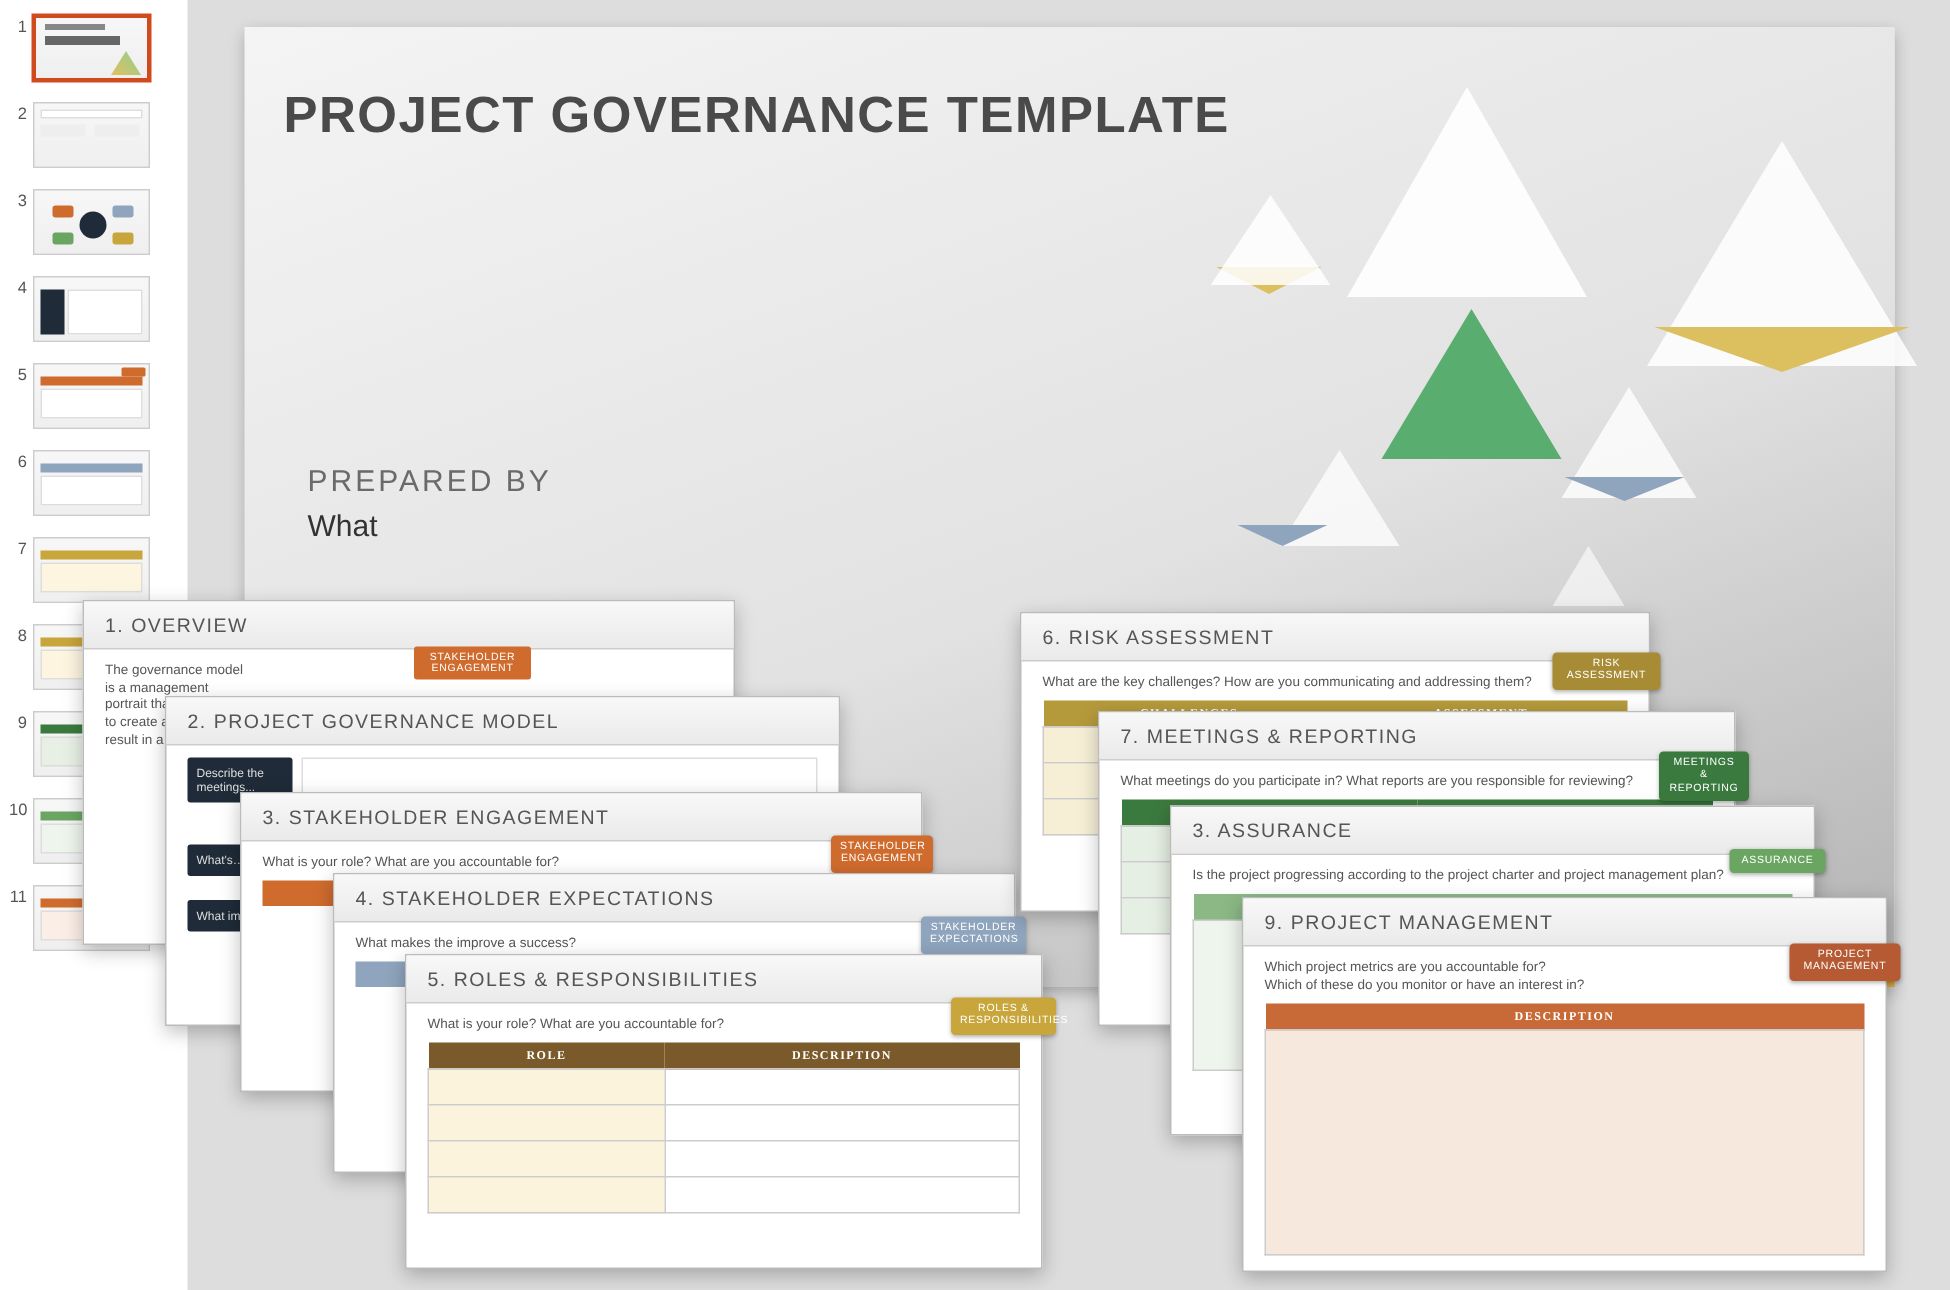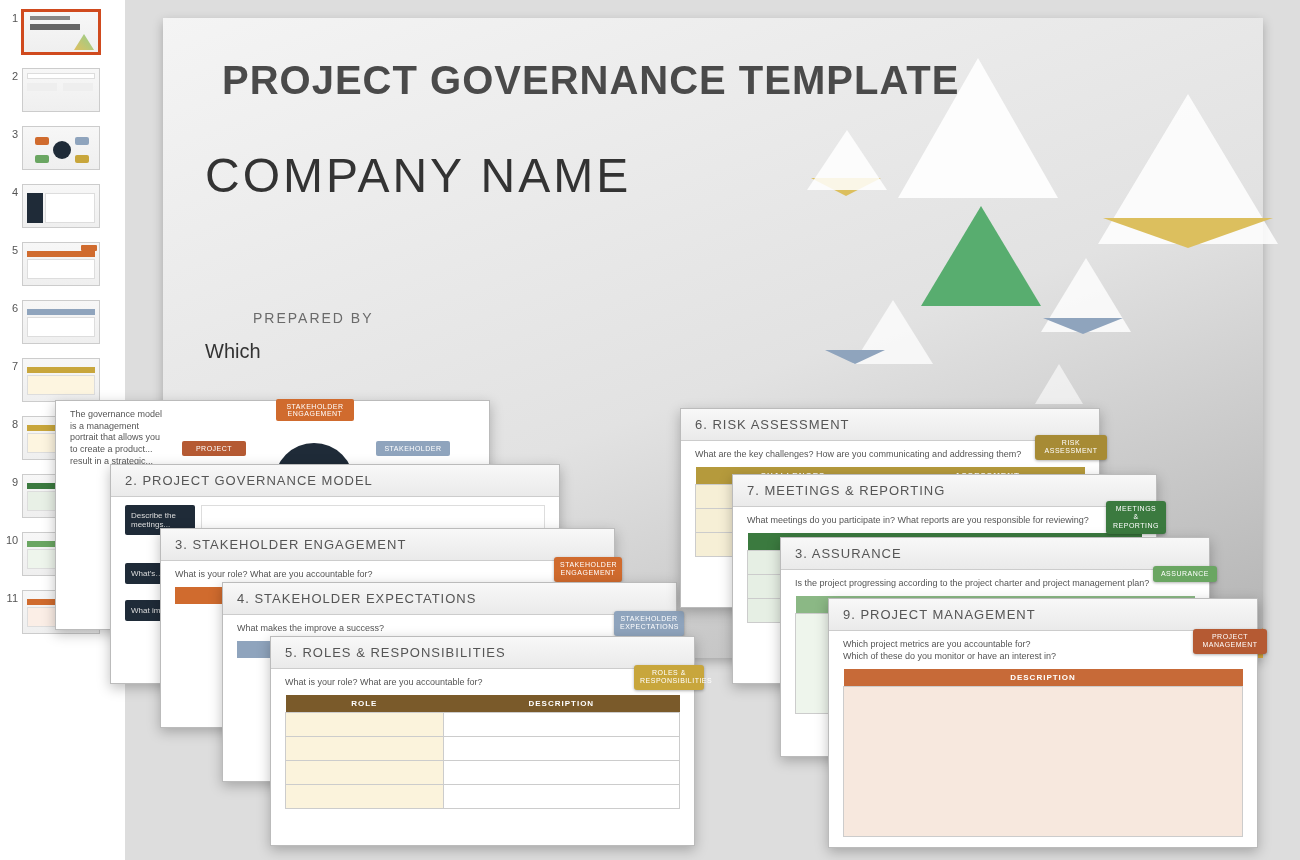--- a/index.html
+++ b/index.html
@@ -64,44 +64,43 @@
   }
   .slide-main {
     width: 1100px;
     height: 640px;
     background: linear-gradient(160deg, #f4f4f4 0%, #e2e2e2 55%, #b2b2b2 100%);
     position: relative;
     box-shadow: 0 4px 10px rgba(0,0,0,0.25);
   }
   .slide-main .title {
     position: absolute;
-    left: 59px;
+    left: 26px;
     top: 40px;
-    font-size: 40px;
+    font-size: 34px;
     font-weight: 700;
     letter-spacing: 1px;
     color: #4a4a4a;
   }
   .slide-main .company {
     position: absolute;
     left: 42px;
     top: 130px;
     font-size: 48px;
     font-weight: 400;
     letter-spacing: 3px;
     color: #333;
   }
   .slide-main .prepared {
     position: absolute;
     left: 42px;
     top: 292px;
-    font-size: 14px;
+    font-size: 20px;
     letter-spacing: 2px;
     color: #6a6a6a;
-    margin-left: 48px;
   }
   .slide-main .name {
     position: absolute;
     left: 42px;
     top: 322px;
     font-size: 20px;
     color: #333;
   }
   .slide-main .footer {
     position: absolute;
@@ -159,20 +158,21 @@
     padding: 4px 6px;
     color: #fff;
     border-radius: 3px;
     line-height: 1.2;
     box-shadow: 0 1px 3px rgba(0,0,0,0.3);
     letter-spacing: 0.5px;
   }
   .tbl {
     width: 100%;
     border-collapse: collapse;
+    font-family: Liberation Serif, serif;
   }
   .tbl th {
     font-size: 8px;
     font-weight: 600;
     letter-spacing: 1px;
     color: #fff;
     padding: 4px;
     text-align: center;
   }
   .tbl td {
@@ -296,43 +296,43 @@
         <div class="mini-bar" style="left:4px;top:16px;width:68px;height:20px;background:#fbeee6;border:1px solid #ddd"></div>
       </div>
     </div>
   </div>
 
   <div class="ruler"></div>
 
   <div class="canvas">
     <div class="slide-main">
       <div class="title">PROJECT GOVERNANCE TEMPLATE</div>
-      <div class="company">COMPANY NAME</div>
       <div class="prepared">PREPARED BY</div>
-      <div class="name">Which</div>
+      <div class="name">What</div>
       <div class="footer">PROJECT MANAGEMENT</div>
       <div class="corner-accent"></div>
 
       <div class="tri" style="left:735px; top:40px; border-left:80px solid transparent; border-right:80px solid transparent; border-bottom:140px solid rgba(255,255,255,0.9);"></div>
       <div class="tri" style="left:935px; top:76px; border-left:90px solid transparent; border-right:90px solid transparent; border-bottom:150px solid rgba(255,255,255,0.85);"></div>
       <div class="tri" style="left:940px; top:200px; border-left:85px solid transparent; border-right:85px solid transparent; border-top:30px solid #dcbf5e;"></div>
       <div class="tri" style="left:648px; top:160px; border-left:35px solid transparent; border-right:35px solid transparent; border-top:18px solid #dcbf5e;"></div>
       <div class="tri" style="left:644px; top:112px; border-left:40px solid transparent; border-right:40px solid transparent; border-bottom:60px solid rgba(255,255,255,0.85);"></div>
       <div class="tri" style="left:758px; top:188px; border-left:60px solid transparent; border-right:60px solid transparent; border-bottom:100px solid #58ad6f;"></div>
       <div class="tri" style="left:878px; top:240px; border-left:45px solid transparent; border-right:45px solid transparent; border-bottom:74px solid rgba(255,255,255,0.8);"></div>
       <div class="tri" style="left:690px; top:282px; border-left:40px solid transparent; border-right:40px solid transparent; border-bottom:64px solid rgba(255,255,255,0.75);"></div>
       <div class="tri" style="left:872px; top:346px; border-left:24px solid transparent; border-right:24px solid transparent; border-bottom:40px solid rgba(255,255,255,0.6);"></div>
       <div class="tri" style="left:662px; top:332px; border-left:30px solid transparent; border-right:30px solid transparent; border-top:14px solid #8fa4bd;"></div>
       <div class="tri" style="left:880px; top:300px; border-left:40px solid transparent; border-right:40px solid transparent; border-top:16px solid #8fa4bd;"></div>
     </div>
   </div>
 
 </div>
 
 <div class="card" style="left:55px; top:400px; width:435px; height:230px;">
+  <div class="card-title">1. OVERVIEW</div>
   <div class="card-body" style="height:192px;">
     <div style="font-size:9px; width:95px; line-height:1.3;">The governance model is a management portrait that allows you to create a product... result in a strategic...</div>
     <div class="diagram-box" style="left:220px; top:-2px; width:78px; background:#d06b2e;">STAKEHOLDER ENGAGEMENT</div>
     <div class="diagram-box" style="left:126px; top:40px; width:64px; background:#b55a33;">PROJECT</div>
     <div class="diagram-box" style="left:320px; top:40px; width:74px; background:#8fa4bd;">STAKEHOLDER</div>
     <div style="position:absolute; left:218px; top:42px; width:80px; height:80px; border-radius:50%; background:#1f2b38;"></div>
   </div>
 </div>
 
 <div class="card" style="left:110px; top:464px; width:450px; height:220px;">

